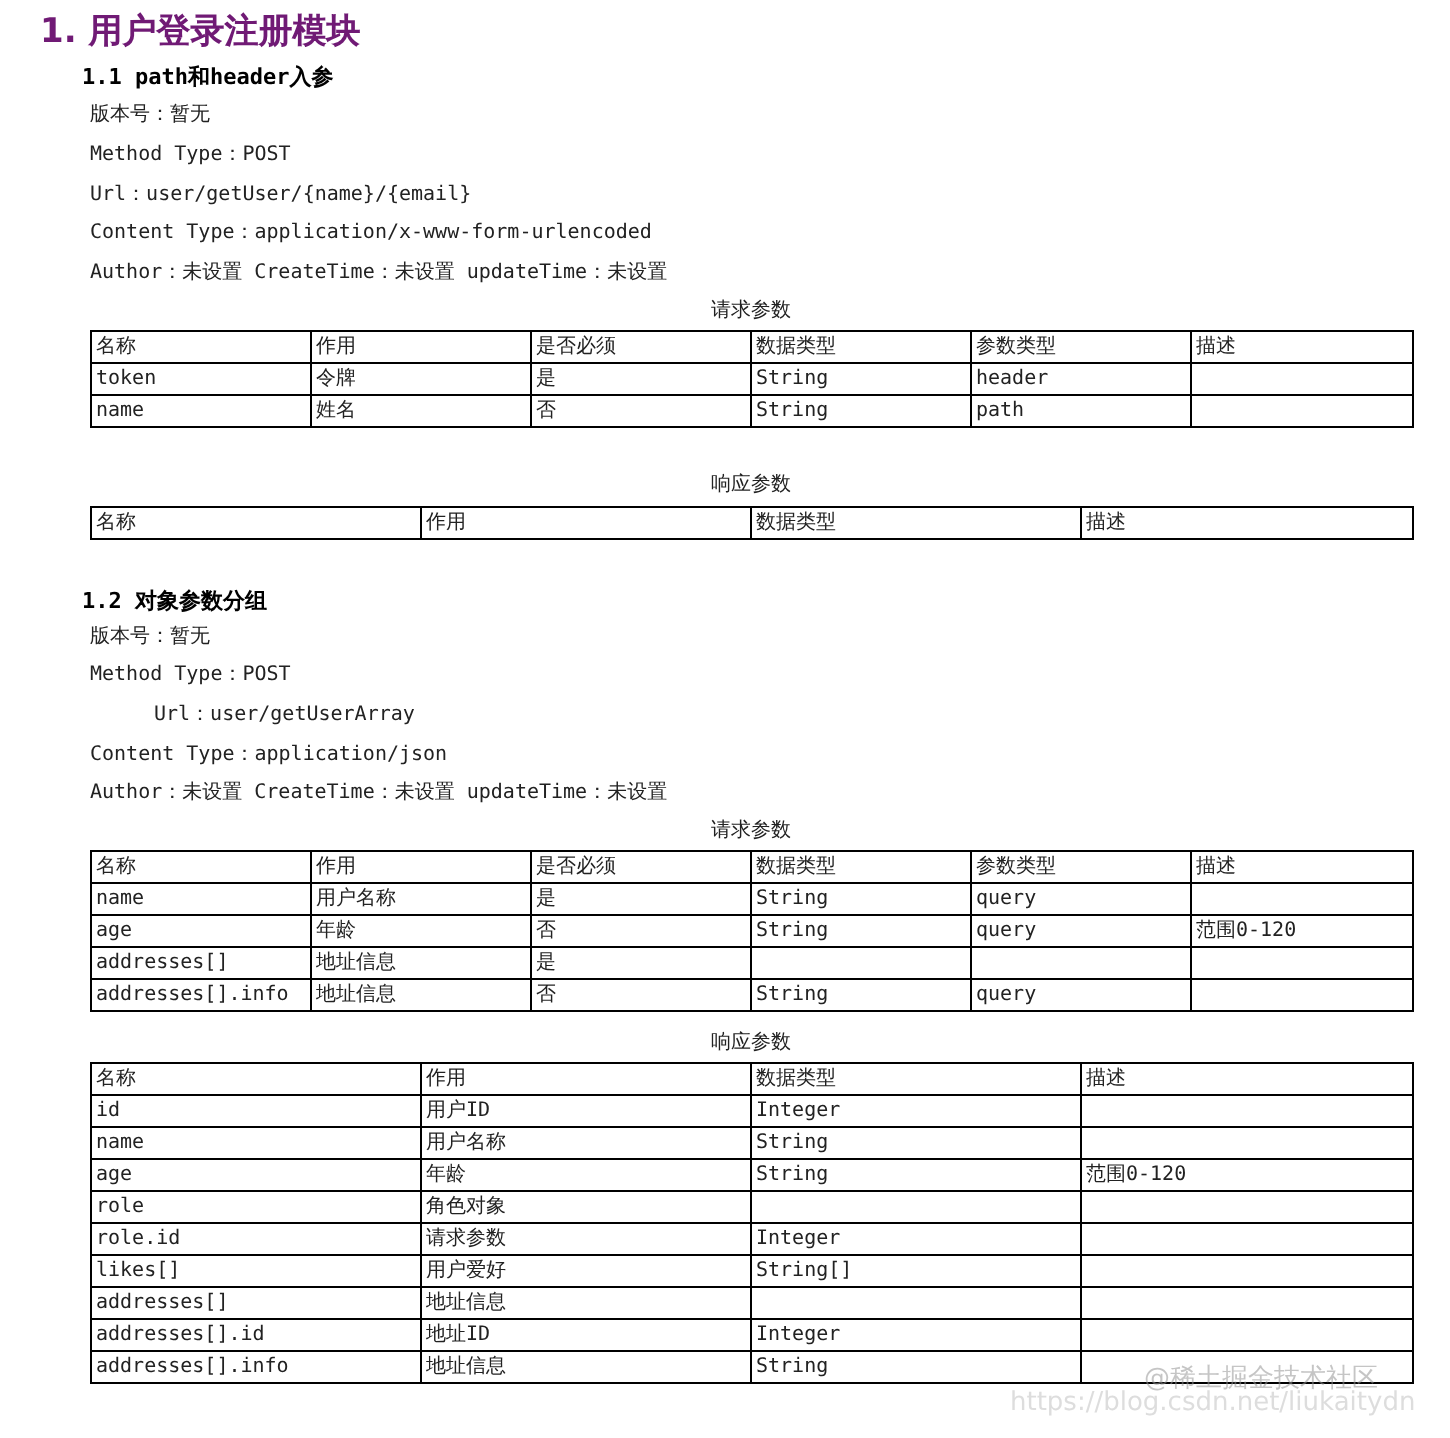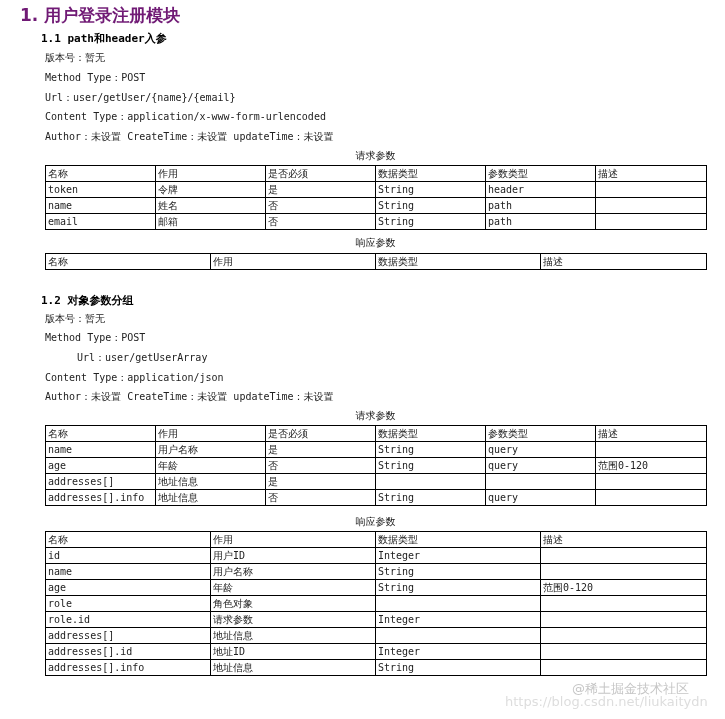--- a/index.html
+++ b/index.html
@@ -91,28 +91,20 @@
         <td></td>
       </tr>
       <tr>
         <td>name</td>
         <td>姓名</td>
         <td>否</td>
         <td>String</td>
         <td>path</td>
         <td></td>
       </tr>
-      <tr>
-        <td>email</td>
-        <td>邮箱</td>
-        <td>否</td>
-        <td>String</td>
-        <td>path</td>
-        <td></td>
-      </tr>
     </tbody>
 </table>
 
 <div class="caption" style="top:238px;">响应参数</div>
 <table class="grid" style="top:253px;">
   <colgroup>
       <col style="width:165px">
       <col style="width:165px">
       <col style="width:165px">
       <col style="width:166px">
@@ -227,20 +219,26 @@
         <td></td>
         <td></td>
       </tr>
       <tr>
         <td>role.id</td>
         <td>请求参数</td>
         <td>Integer</td>
         <td></td>
       </tr>
       <tr>
+        <td>likes[]</td>
+        <td>用户爱好</td>
+        <td>String[]</td>
+        <td></td>
+      </tr>
+      <tr>
         <td>addresses[]</td>
         <td>地址信息</td>
         <td></td>
         <td></td>
       </tr>
       <tr>
         <td>addresses[].id</td>
         <td>地址ID</td>
         <td>Integer</td>
         <td></td>

